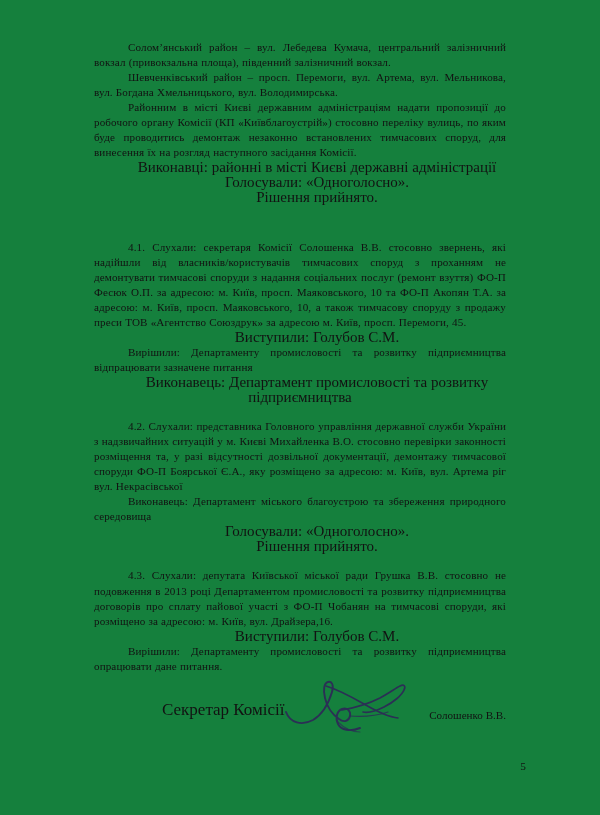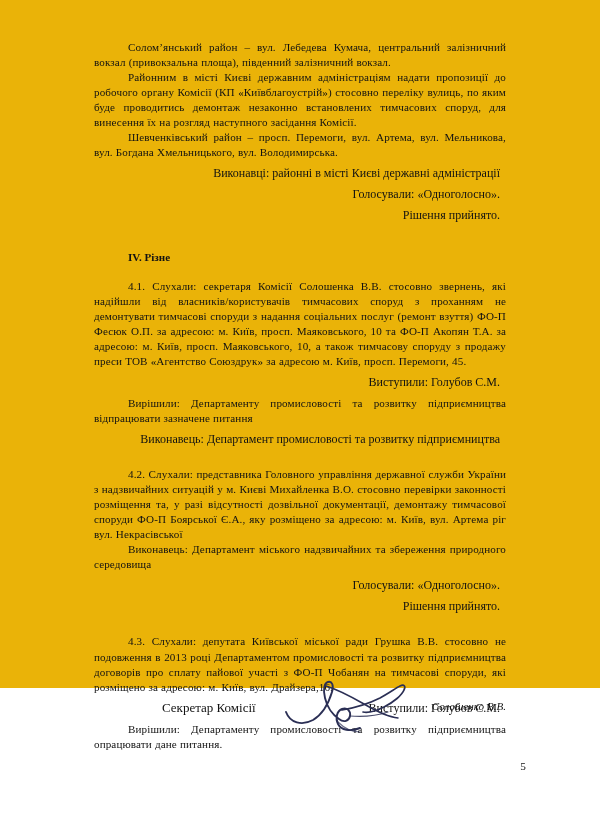--- a/index.html
+++ b/index.html
@@ -12,22 +12,22 @@
     height: 815px;
     background: #ffffff;
     font-family: "Liberation Serif", "DejaVu Serif", serif;
     color: #1a1a1a;
     overflow: hidden;
   }
 
   .page {
     position: relative;
     width: 600px;
-    height: 688px;
-    background: #eab308;
+    height: 815px;
+    background: #15803d;
     box-sizing: border-box;
   }
 
   .content {
     position: absolute;
     left: 94px;
     top: 40px;
     width: 412px;
   }
 
@@ -41,24 +41,24 @@
     color: #121212;
     letter-spacing: 0.01em;
     word-spacing: 0.02em;
   }
   .para.indent {
     text-indent: 34px;
   }
 
   
   .line-item {
-    font-size: 12px;
+    font-size: 15px;
     line-height: 15.05px;
-    text-align: right;
-    margin: 6px;
+    text-align: center;
+    margin: 0;
     text-indent: 34px;
     color: #121212;
   }
 
   .section-heading {
     font-size: 11.1px;
     line-height: 15.05px;
     font-weight: bold;
     margin: 0;
     text-indent: 34px;
@@ -72,33 +72,32 @@
     position: absolute;
     left: 94px;
     top: 690px;
     width: 412px;
     height: 60px;
   }
   .sig-left {
     position: absolute;
     left: 44px;
     top: 10px;
-    font-size: 13px;
+    font-size: 17px;
     color: #121212;
     white-space: nowrap;
     padding-left: 24px;
   }
   .sig-right {
     position: absolute;
     right: 0px;
-    top: 10px;
+    top: 19px;
     font-size: 11.1px;
     color: #121212;
     white-space: nowrap;
-    font-style: italic;
   }
   .sig-mark {
     position: absolute;
     left: 186px;
     top: -14px;
     width: 140px;
     height: 62px;
   }
   .sig-mark svg { display: block; }
 
@@ -112,48 +111,47 @@
 </style>
 </head>
 <body>
 
 <div class="page">
 
   <div class="content">
 
     <p class="para indent">Солом’янський район – вул. Лебедева Кумача, центральний залізничний вокзал (привокзальна площа), південний залізничний вокзал.</p>
 
+    <p class="para indent">Шевченківський район – просп. Перемоги, вул. Артема, вул. Мельникова, вул. Богдана Хмельницького, вул. Володимирська.</p>
+
     <p class="para indent">Районним в місті Києві державним адміністраціям надати пропозиції до робочого органу Комісії (КП «Київблагоустрій») стосовно переліку вулиць, по яким буде проводитись демонтаж незаконно встановлених тимчасових споруд, для винесення їх на розгляд наступного засідання Комісії.</p>
-
-    <p class="para indent">Шевченківський район – просп. Перемоги, вул. Артема, вул. Мельникова, вул. Богдана Хмельницького, вул. Володимирська.</p>
 
     <p class="line-item">Виконавці: районні в місті Києві державні адміністрації</p>
     <p class="line-item">Голосували: «Одноголосно».</p>
     <p class="line-item">Рішення прийнято.</p>
 
     <div class="gap-lg"></div>
 
-    <p class="section-heading">IV. Різне</p>
 
     <div class="gap-md"></div>
 
     <p class="para indent">4.1. Слухали: секретаря Комісії Солошенка В.В. стосовно звернень, які надійшли від власників/користувачів тимчасових споруд з проханням не демонтувати тимчасові споруди з надання соціальних послуг (ремонт взуття) ФО-П Фесюк О.П. за адресою: м. Київ, просп. Маяковського, 10 та ФО-П Акопян Т.А. за адресою: м. Київ, просп. Маяковського, 10, а також тимчасову споруду з продажу преси ТОВ «Агентство Союздрук» за адресою м. Київ, просп. Перемоги, 45.</p>
 
     <p class="line-item">Виступили: Голубов С.М.</p>
 
     <p class="para indent">Вирішили: Департаменту промисловості та розвитку підприємництва відпрацювати зазначене питання</p>
 
     <p class="line-item">Виконавець: Департамент промисловості та розвитку підприємництва</p>
 
     <div class="gap-md"></div>
 
     <p class="para indent">4.2. Слухали: представника Головного управління державної служби України з надзвичайних ситуацій у м. Києві Михайленка В.О. стосовно перевірки законності розміщення та, у разі відсутності дозвільної документації, демонтажу тимчасової споруди ФО-П Боярської Є.А., яку розміщено за адресою: м. Київ, вул. Артема ріг вул. Некрасівської</p>
 
 
-    <p class="para indent">Виконавець: Департамент міського надзвичайних та збереження природного середовища</p>
+    <p class="para indent">Виконавець: Департамент міського благоустрою та збереження природного середовища</p>
 
     <p class="line-item">Голосували: «Одноголосно».</p>
     <p class="line-item">Рішення прийнято.</p>
 
     <div class="gap-md"></div>
 
     <p class="para indent">4.3. Слухали: депутата Київської міської ради Грушка В.В. стосовно не подовження в 2013 році Департаментом промисловості та розвитку підприємництва договорів про сплату пайової участі з ФО-П Чобанян на тимчасові споруди, які розміщено за адресою: м. Київ, вул. Драйзера,16.</p>
 
     <p class="line-item">Виступили: Голубов С.М.</p>
 

